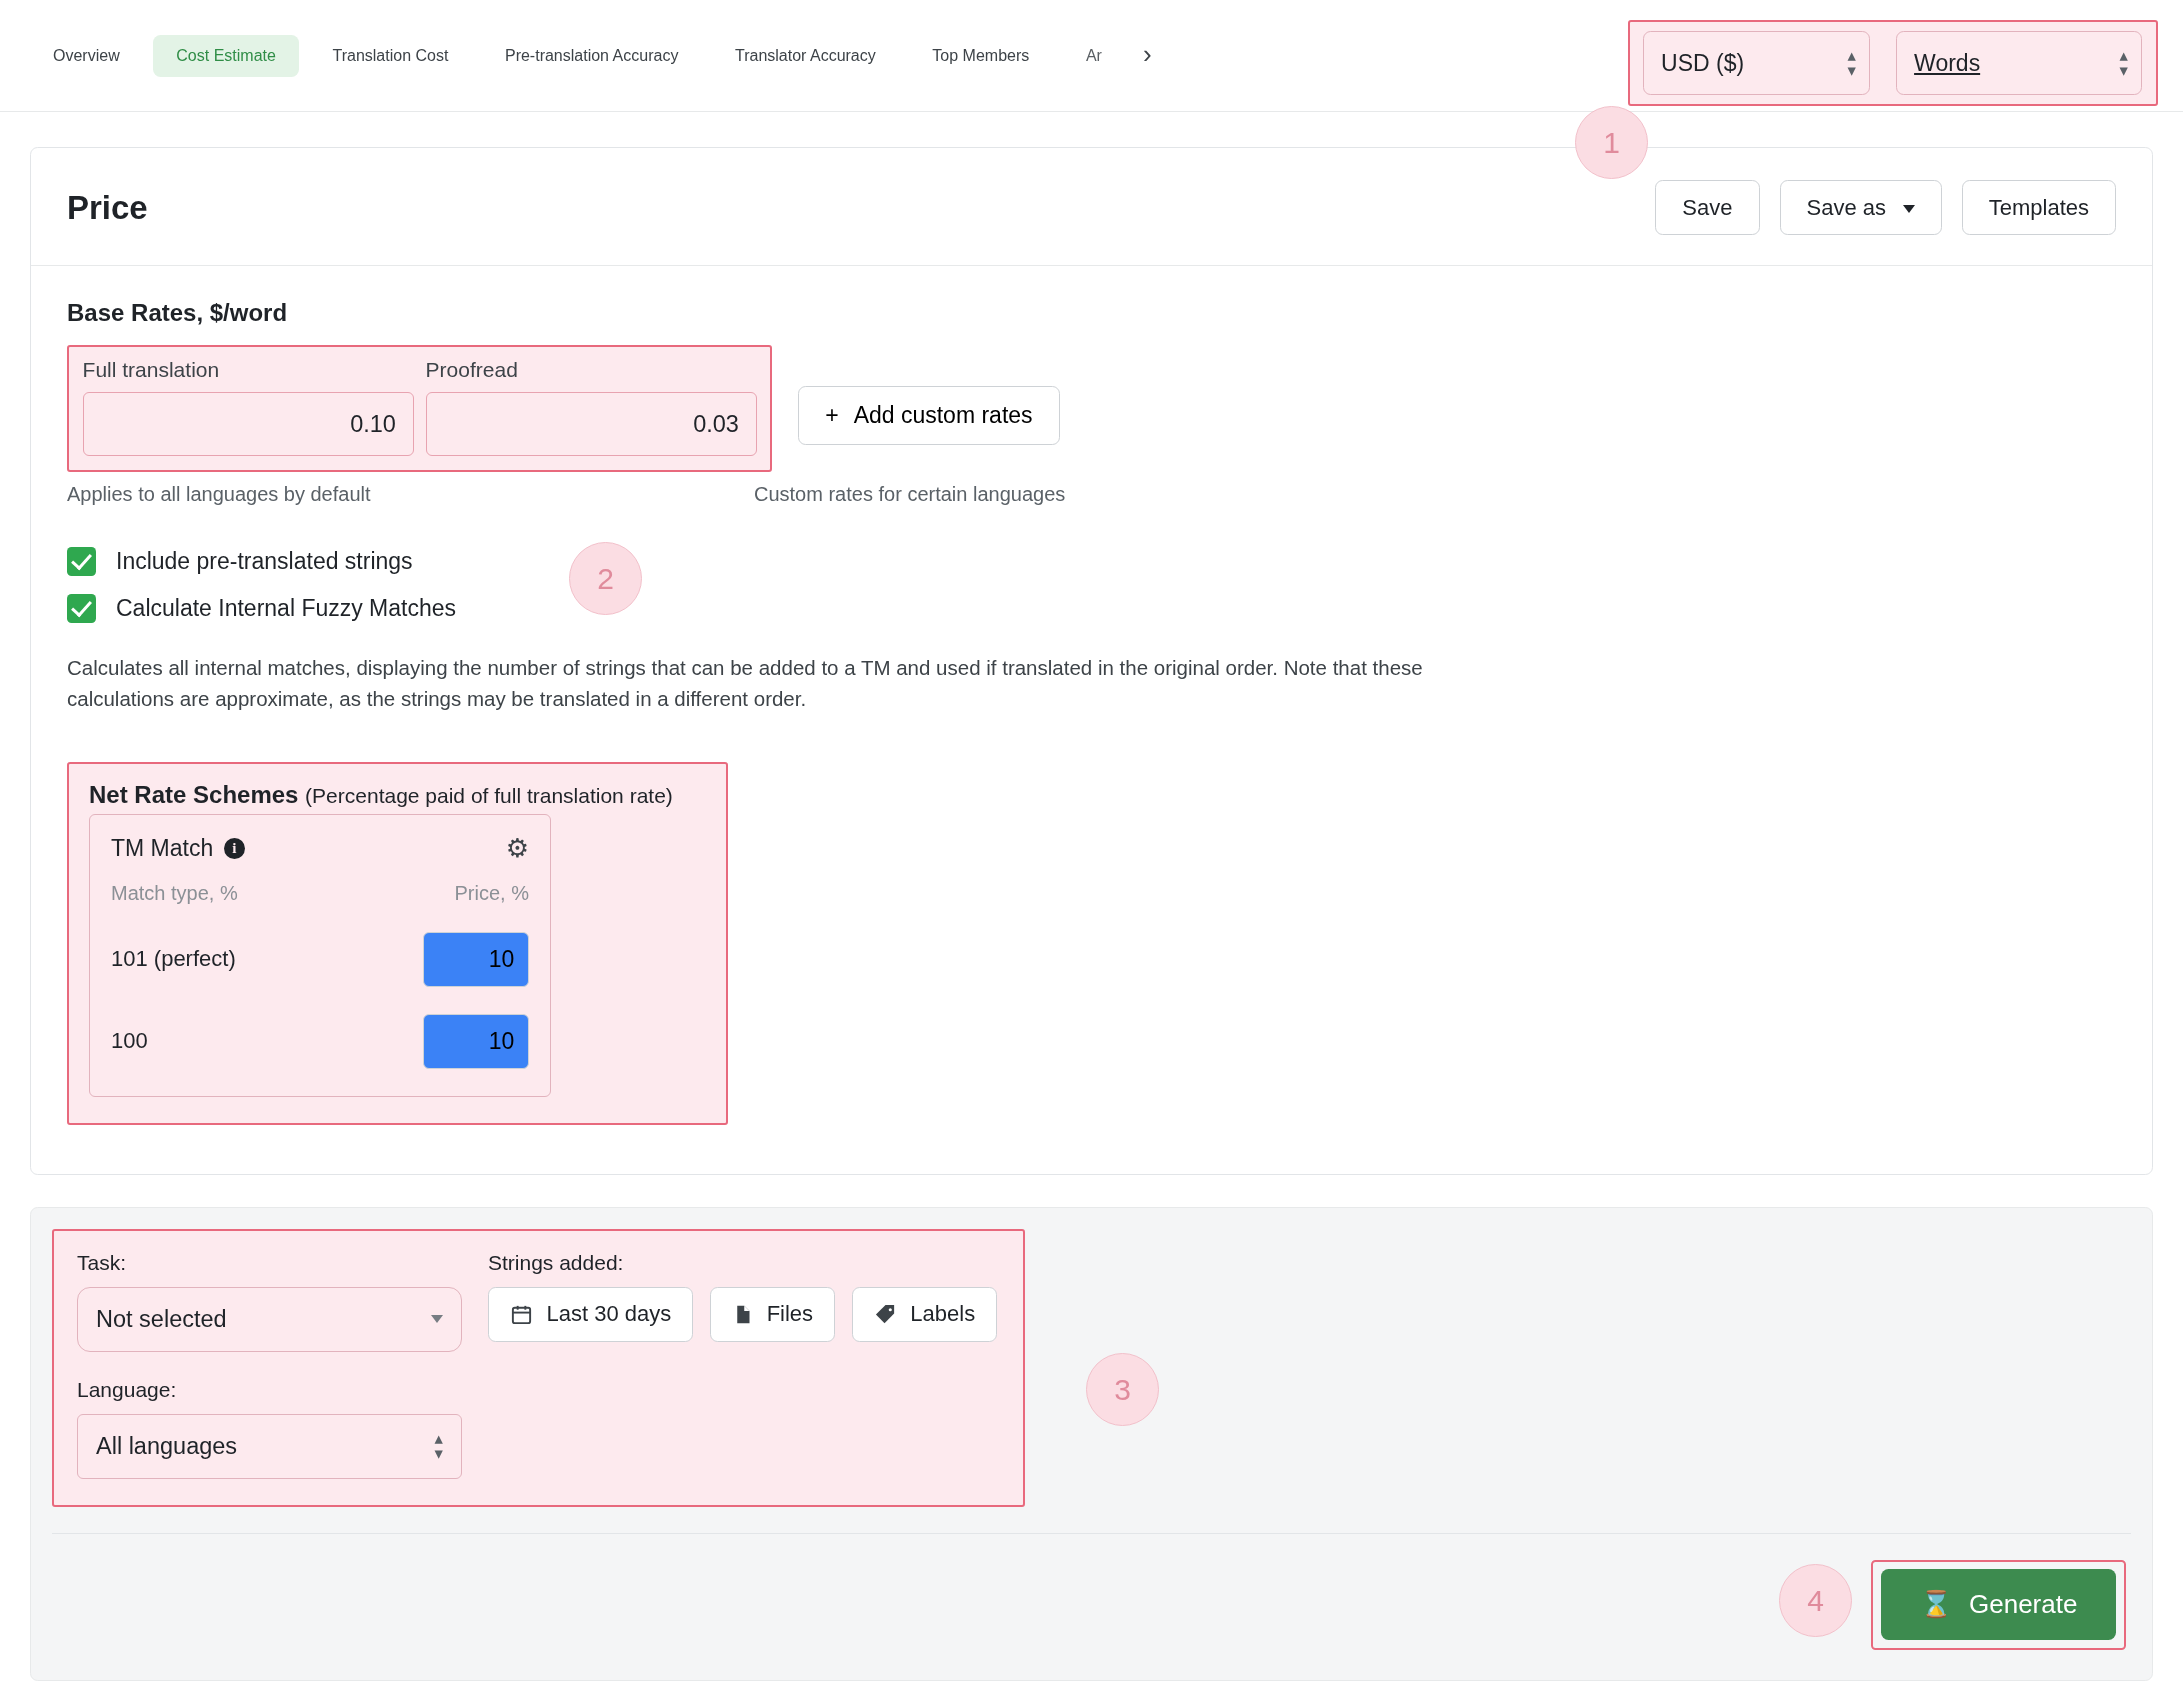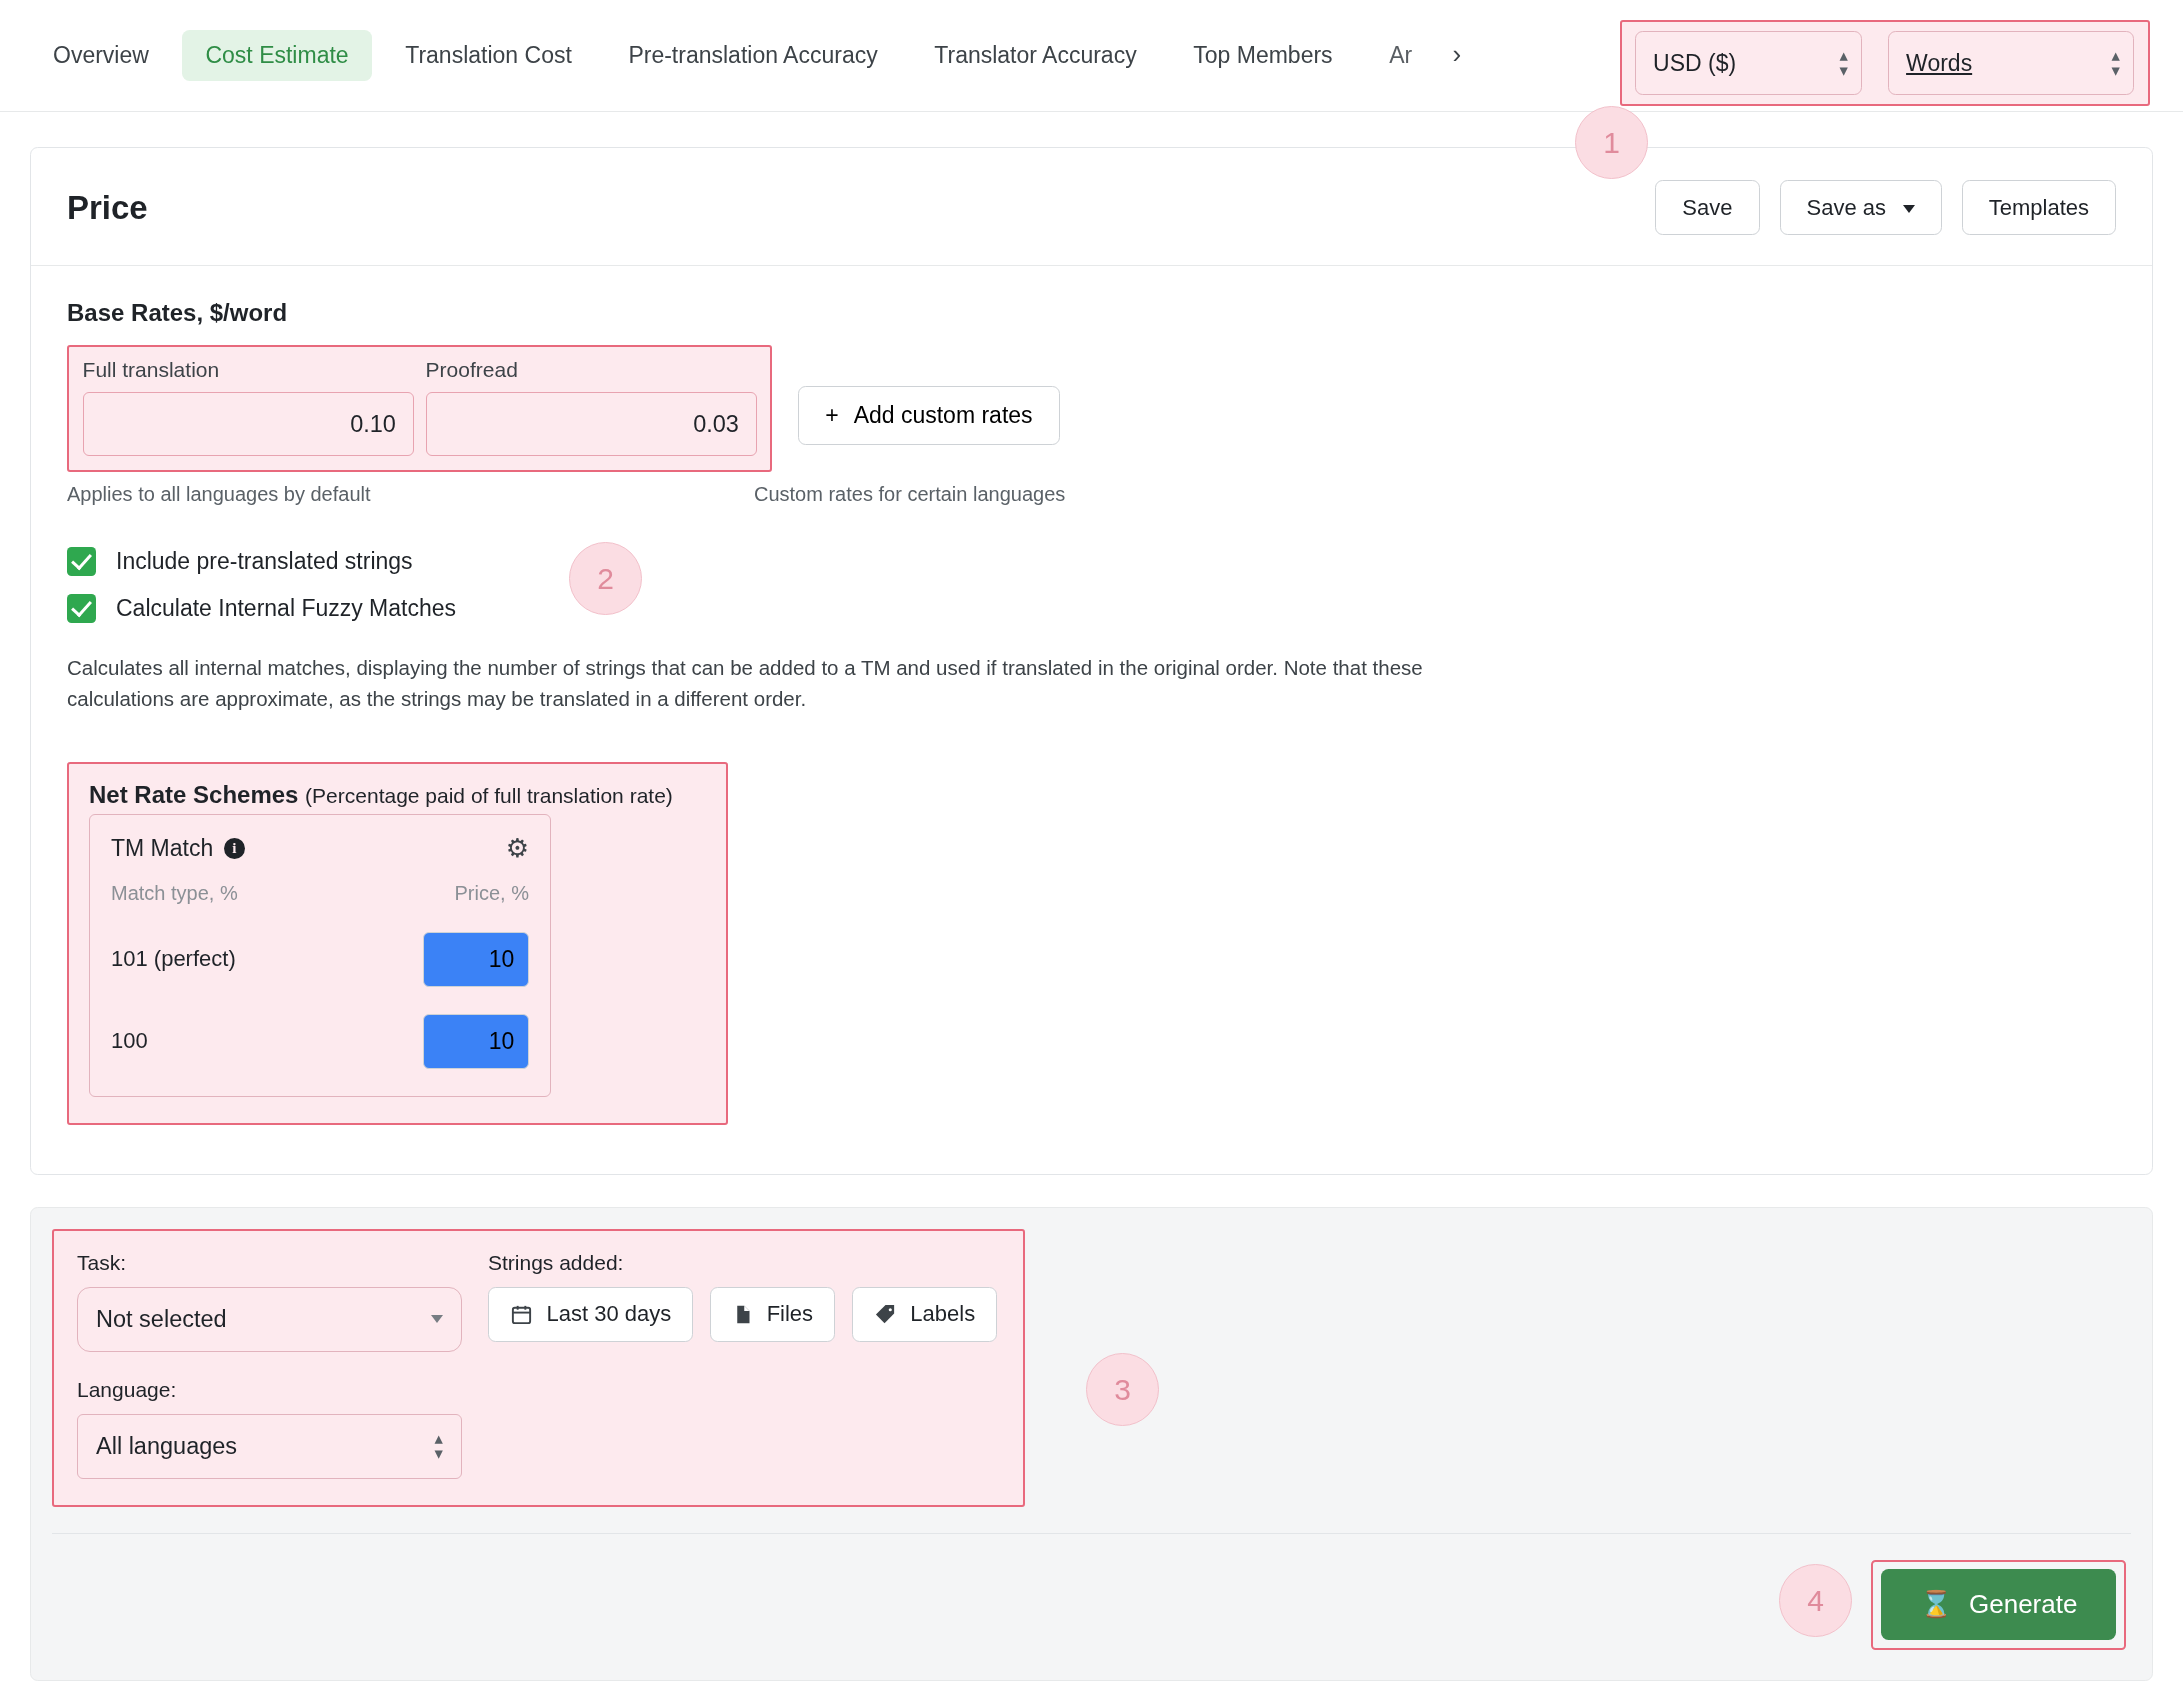--- a/index.html
+++ b/index.html
@@ -19,21 +19,21 @@
   
   .tabbar {
     display: flex;
     align-items: center;
     height: 112px;
     padding: 0 0 0 30px;
     border-bottom: 1.5px solid #e7e9ea;
     position: relative;
   }
   .tab {
-    font-size: 23px;
+    font-size: 16px;
     color: #3d4348;
     padding: 12px 23px;
     border-radius: 7.6px;
     white-space: nowrap;
     margin-right: 10.6px;
     cursor: pointer;
   }
   .tab.active {
     background: #e3f3e6;
     color: #2f8d46;
@@ -47,21 +47,21 @@
   .tab-chevron {
     font-size: 26px;
     color: #3d4348;
     padding: 4.5px 13.6px 7.6px 7.6px;
     cursor: pointer;
     line-height: 1;
   }
 
   .topright {
     position: absolute;
-    right: 33px;
+    right: 25px;
     top: 20px;
     display: flex;
     gap: 26px;
     align-items: center;
     padding: 9px 13.6px;
   }
   .selectbox {
     position: relative;
     width: 227px;
     height: 64px;

